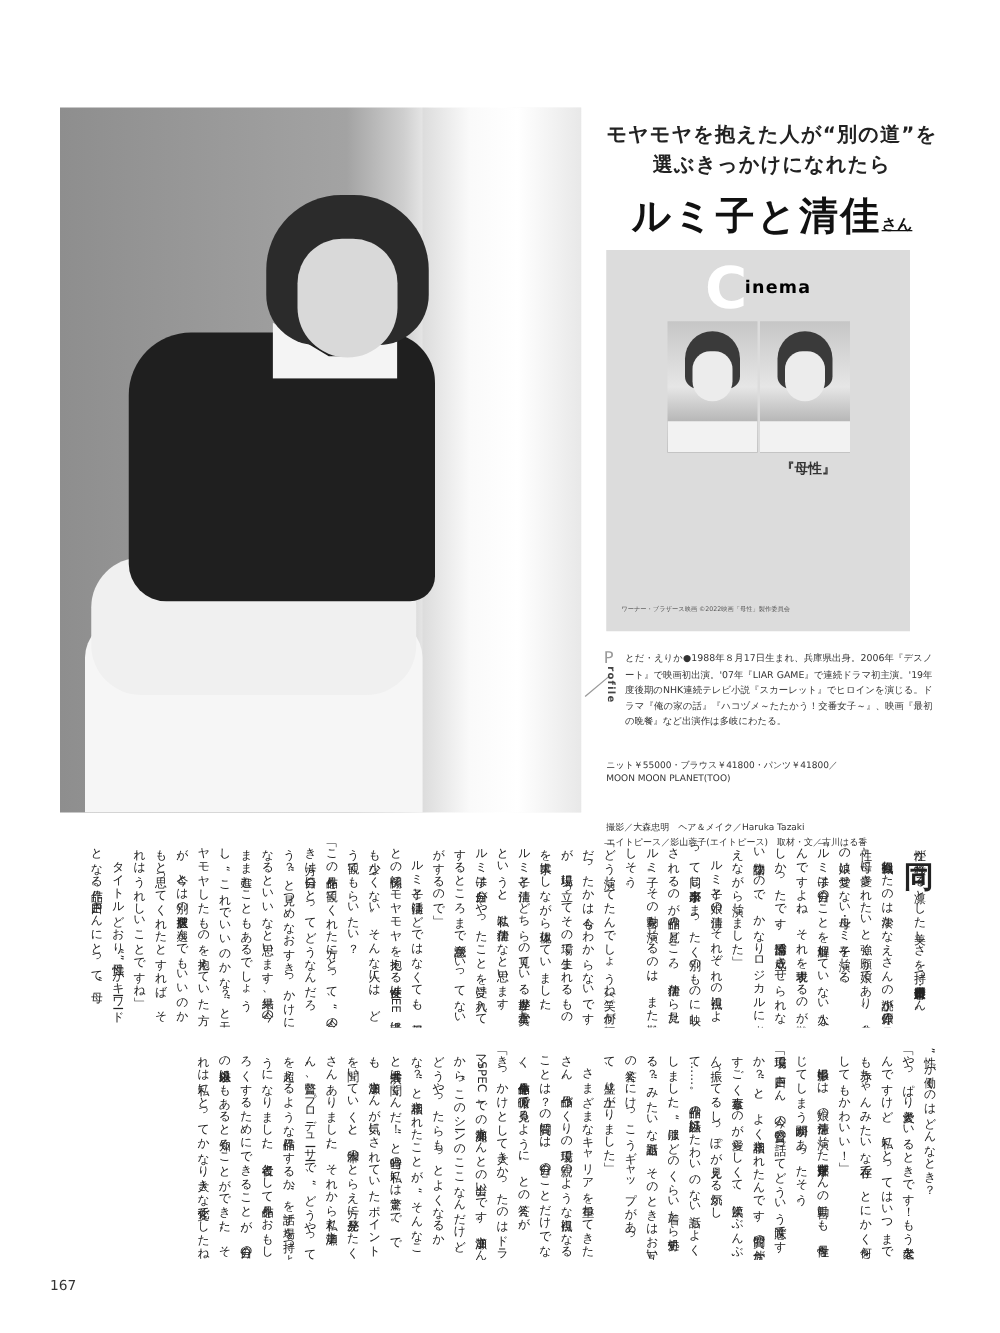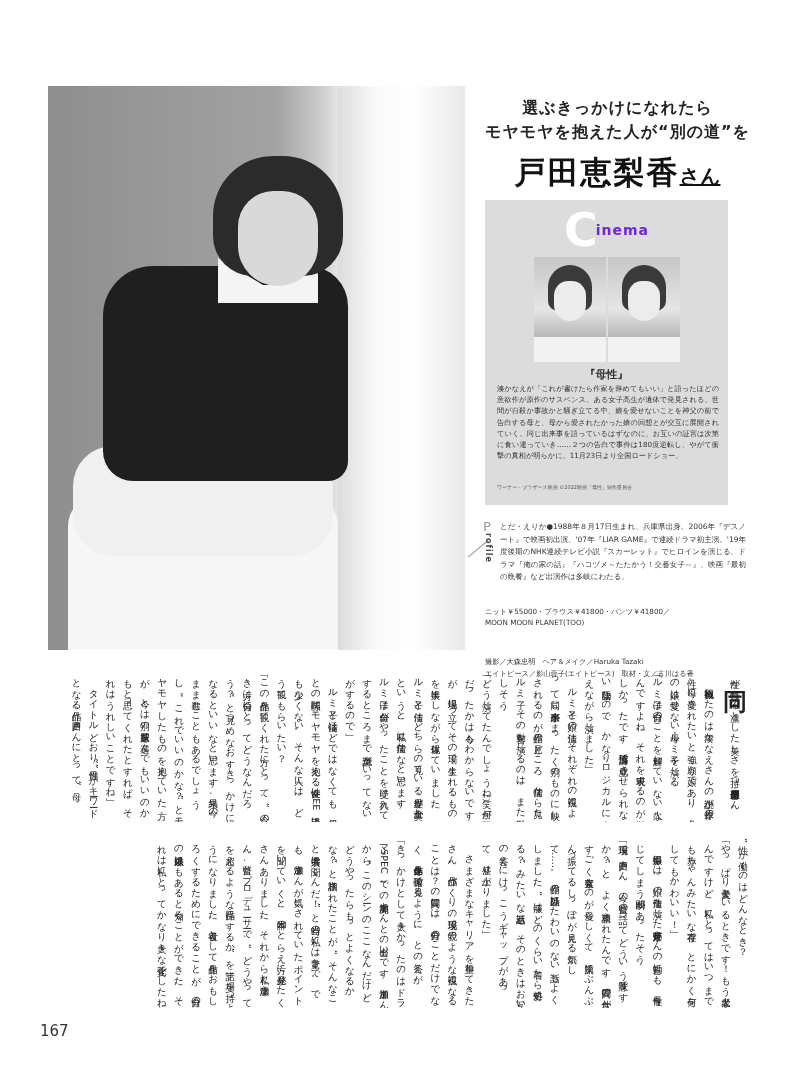--- a/index.html
+++ b/index.html
@@ -21,34 +21,34 @@
   .photo .face { position:absolute; left: 190px; top: 105px; width: 80px; height: 95px; border-radius: 40px 40px 45px 45px; background: #d9d9d9; }
   .photo .collar { position:absolute; left: 170px; top: 172px; width: 100px; height: 45px; background: #f4f4f4; clip-path: polygon(0 0, 45% 60%, 55% 60%, 100% 0, 100% 100%, 0 100%); }
   .photo .sweater { position:absolute; left: 55px; top: 180px; width: 245px; height: 215px; border-radius: 50px 40px 20px 30px; background: #1f1f1f; }
   .photo .sleeves { position:absolute; left: 25px; top: 360px; width: 260px; height: 110px; background: #f0f0f0; border-radius: 40px; }
   .photo .pants { position:absolute; left: 20px; top: 410px; width: 270px; height: 154px; background: #f6f6f6; border-radius: 30px 30px 0 0; }
 
   
   .headline { left: 465px; top: 96px; width: 305px; text-align: center; }
   .headline .sub { font-size: 16px; line-height: 24px; letter-spacing: 1px; color: #222; margin: 0; font-weight: bold; }
   .headline .name { font-size: 31px; font-weight: bold; margin-top: 8px; letter-spacing: 2px; color: #111; }
-  .headline .name small { font-size: 20px; letter-spacing: 0; text-decoration: underline; }
+  .headline .name small { font-size: 12px; letter-spacing: 0; text-decoration: underline; }
 
   
   .cinema { left: 485px; top: 200px; width: 243px; height: 305px; background: #dcdcdc; }
   .cinema-badge { position:absolute; left: 0; top: 10px; width: 243px; text-align: center; height: 40px; }
   .cinema-badge .big-c { font-size: 46px; color: #ffffff; font-weight: bold; line-height: 40px; vertical-align: middle; }
-  .cinema-badge .rest { font-size: 14px; font-weight: bold; color: #6d28d9; letter-spacing: 1px; vertical-align: middle; margin-left: -2px; }
+  .cinema-badge .rest { font-size: 14px; font-weight: bold; color: #000000; letter-spacing: 1px; vertical-align: middle; margin-left: -2px; }
   .stills { position:absolute; left: 49px; top: 57px; width: 146px; height: 105px; display: flex; }
   .still { flex: 1; height: 105px; background: linear-gradient(180deg, #c6c6c6 0%, #e6e6e6 50%, #8c8c8c 100%); position: relative; overflow: hidden; }
   .still + .still { margin-left: 2px; }
   .still .h { position:absolute; left: 14px; top: 8px; width: 44px; height: 46px; border-radius: 22px 22px 10px 10px; background: #3a3a3a; }
   .still .f { position:absolute; left: 20px; top: 24px; width: 32px; height: 40px; border-radius: 16px 16px 18px 18px; background: #ececec; }
   .still .b { position:absolute; left: 0; top: 80px; width: 100%; height: 25px; background: #f2f2f2; }
-  .film-title { position:absolute; left: 0; top: 167px; width: 243px; text-align: center; font-size: 11px; font-weight: bold; color: #333; }
+  .film-title { position:absolute; left: 0; top: 167px; width: 243px; text-align: center; font-size: 11px; font-weight: bold; color: #333; padding-left: 40px; }
   .film-desc { position:absolute; left: 12px; top: 183px; width: 222px; font-size: 7.2px; line-height: 11.2px; color: #333; text-align: justify; }
   .film-credit { position:absolute; left: 12px; top: 284px; width: 222px; font-size: 5px; color: #555; }
 
   
   .profile-label { left: 483px; top: 520px; width: 12px; height: 60px; }
   .profile-label .p { font-size: 13px; color: #999; line-height: 13px; display: block; }
   .profile-label .rofile { writing-mode: vertical-rl; font-size: 8px; color: #444; letter-spacing: 1px; font-weight: bold; display: block; margin-left: 1px; }
   .profile-line { left: 462px; top: 540px; width: 26px; height: 1px; background: #999; transform: rotate(-40deg); transform-origin: right center; }
   .profile-text { left: 500px; top: 521px; width: 246px; font-size: 7.5px; line-height: 12.5px; color: #333; text-align: justify; }
   .outfit { left: 485px; top: 596px; width: 260px; font-size: 7.2px; line-height: 11px; color: #333; margin-top: 10px; }
@@ -56,61 +56,60 @@
 
   
   .body-tier { position: absolute; writing-mode: vertical-rl; font-family: "DejaVu Sans", sans-serif;
     font-size: 9.5px; line-height: 17.1px; letter-spacing: 0.1px; color: #222; overflow: hidden; }
   .tier1 { left: 40px; top: 672px; width: 712px; height: 150px; }
   .tier2 { left: 40px; top: 838px; width: 712px; height: 170px; }
   .body-tier p { margin: 0; text-indent: 1em; }
   .body-tier p.noind { text-indent: 0; }
   .dropcap { font-size: 24px; font-weight: bold; line-height: 34px; float: none; display: inline-block; }
 
-  .page-number { left: 40px; top: 1022px; font-size: 15px; color: #333; }
+  .page-number { left: 40px; top: 1022px; font-size: 11px; color: #333; }
 </style>
 </head>
 <body>
 
 <div class="abs photo" title="戸田恵梨香さんのポートレート（黒のニット、白いブラウス、白いパンツ）">
   <div class="wall"></div>
   <div class="pants"></div>
   <div class="sleeves"></div>
   <div class="sweater"></div>
   <div class="collar"></div>
   <div class="hair"></div>
   <div class="face"></div>
 </div>
 
 <div class="abs headline">
+  <p class="sub">モヤモヤを抱えた人が“別の道”を</p>
   <p class="sub">選ぶきっかけになれたら</p>
-  <p class="sub">モヤモヤを抱えた人が“別の道”を</p>
   <div class="name">
-    <span>戸田恵梨香</span><small>さん</small>
+    <span>ルミ子と清佳</span><small>さん</small>
   </div>
 </div>
 
 <div class="abs cinema">
   <div class="cinema-badge">
     <span class="big-c">C</span><span class="rest">inema</span>
   </div>
   <div class="stills">
     <div class="still">
         <div class="b"></div>
         <div class="h"></div>
         <div class="f"></div>
       </div>
     <div class="still">
         <div class="b"></div>
         <div class="h"></div>
         <div class="f"></div>
       </div>
   </div>
   <div class="film-title">『母性』</div>
-  <div class="film-desc">湊かなえが「これが書けたら作家を辞めてもいい」と語ったほどの意欲作が原作のサスペンス。ある女子高生が遺体で発見される。世間が自殺か事故かと騒ぎ立てる中、娘を愛せないことを神父の前で告白する母と、母から愛されたかった娘の回想とが交互に展開されていく。同じ出来事を語っているはずなのに、お互いの証言は次第に食い違っていき……２つの告白で事件は180度逆転し、やがて衝撃の真相が明らかに。11月23日より全国ロードショー。</div>
   <div class="film-credit">ワーナー・ブラザース映画 ©2022映画「母性」製作委員会</div>
 </div>
 
 <div class="abs profile-line"></div>
 <div class="abs profile-label">
   <span class="p">P</span>
   <span class="rofile">rofile</span>
 </div>
 <div class="abs profile-text">とだ・えりか●1988年８月17日生まれ、兵庫県出身。2006年『デスノート』で映画初出演。'07年『LIAR GAME』で連続ドラマ初主演。'19年度後期のNHK連続テレビ小説『スカーレット』でヒロインを演じる。ドラマ『俺の家の話』『ハコヅメ～たたかう！交番女子～』、映画『最初の晩餐』など出演作は多岐にわたる。</div>
 

